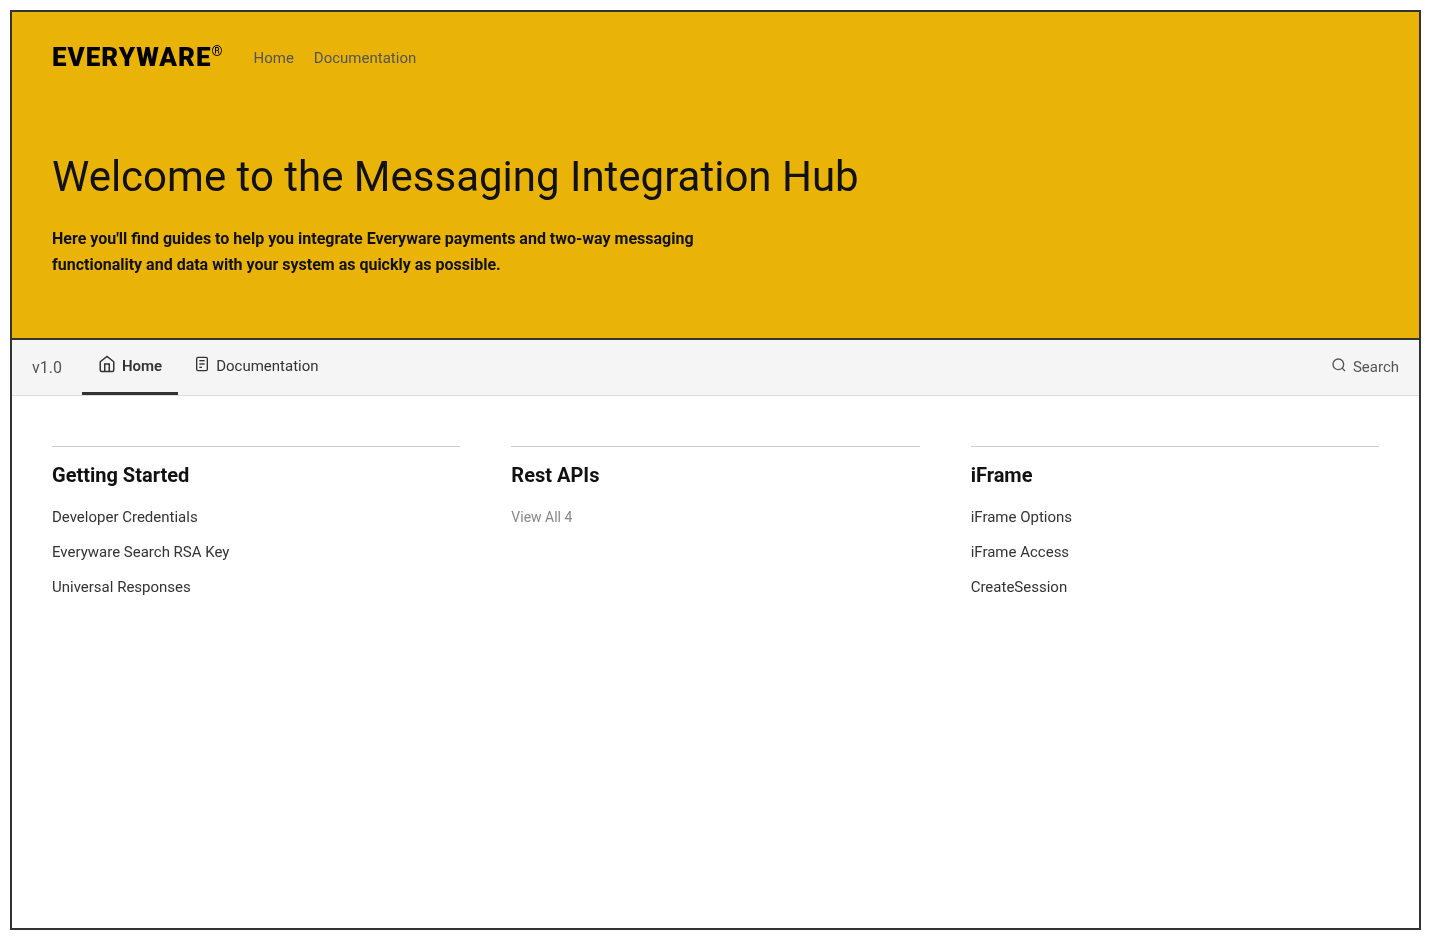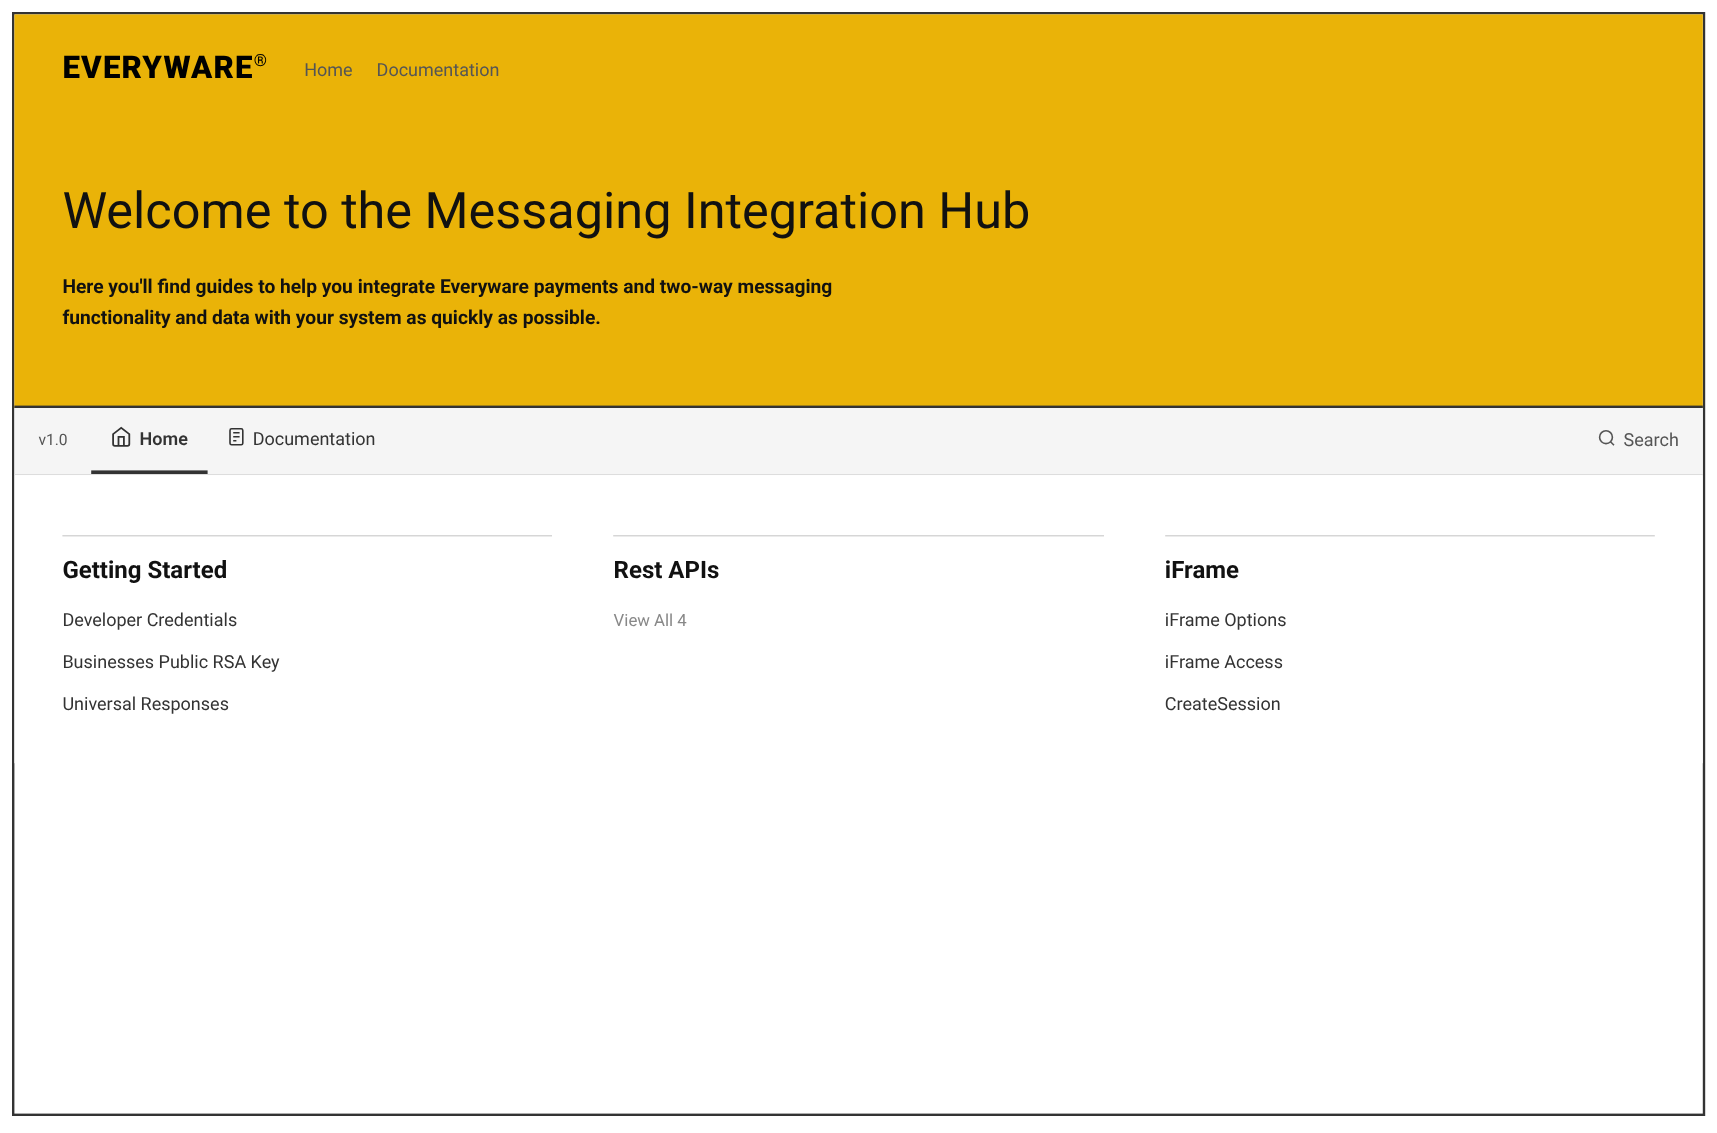--- a/index.html
+++ b/index.html
@@ -80,21 +80,21 @@
     .secondary-nav {
       display: flex;
       align-items: center;
       padding: 0 20px;
       background: #f5f5f5;
       border-bottom: 1px solid #ddd;
       height: 56px;
     }
 
     .version-badge {
-      font-size: 13px;
+      font-size: 16px;
       color: #555;
       margin-right: 20px;
     }
 
     .nav-tabs {
       display: flex;
       align-items: center;
       gap: 0;
       flex: 1;
     }
@@ -248,21 +248,21 @@
   <div class="main-content">
     <div class="cards-grid">
 
       <div class="card-section">
         <h2 class="card-title">Getting Started</h2>
         <ul class="card-links">
           <li>
             <a href="#">Developer Credentials</a>
           </li>
           <li>
-            <a href="#">Businesses Public RSA Key</a>
+            <a href="#">Everyware Search RSA Key</a>
           </li>
           <li>
             <a href="#">Universal Responses</a>
           </li>
         </ul>
       </div>
 
       <div class="card-section">
         <h2 class="card-title">Rest APIs</h2>
         <div class="view-all-link">

